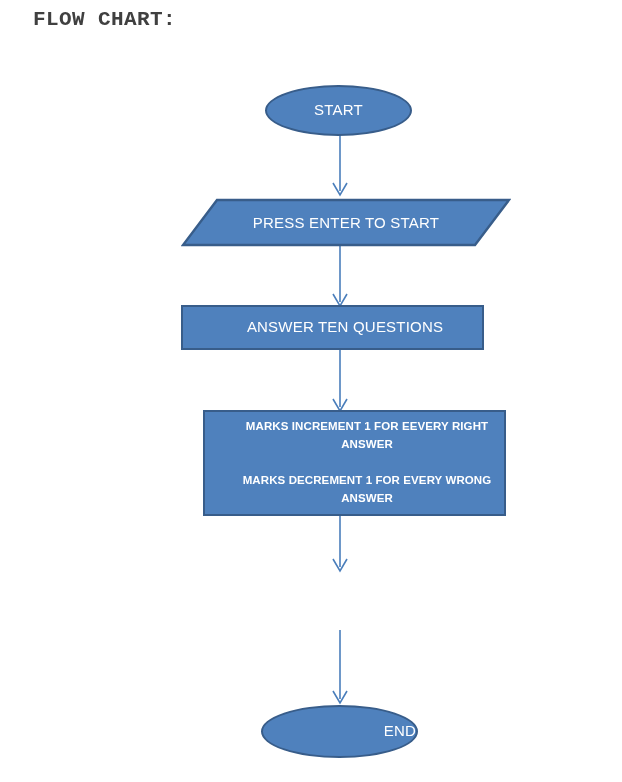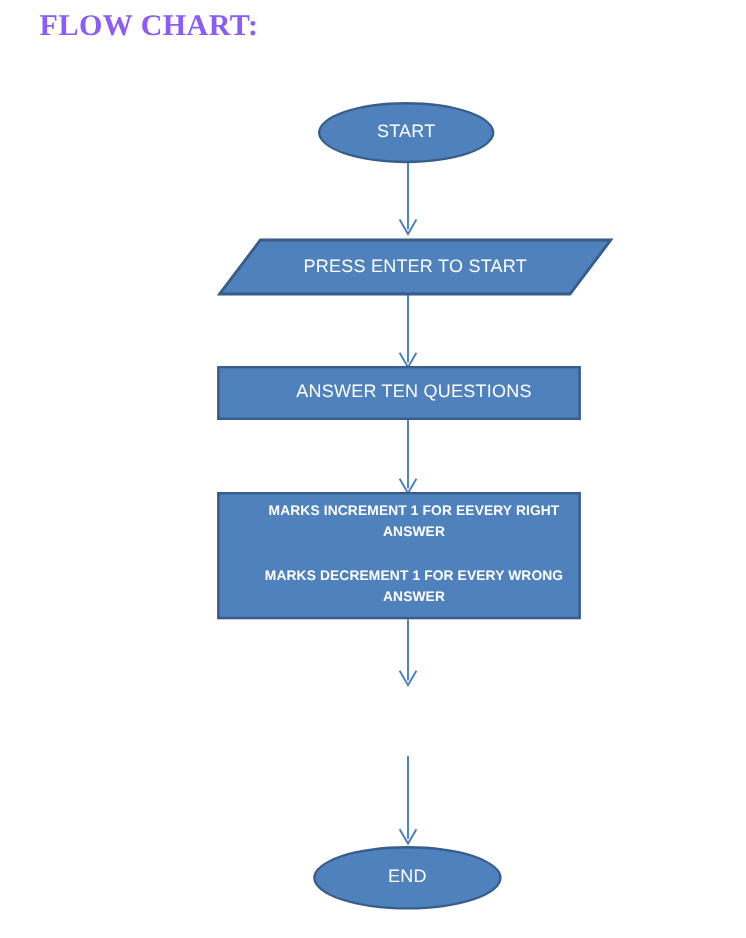--- a/index.html
+++ b/index.html
@@ -13,25 +13,25 @@
     height: 782px;
     position: relative;
     overflow: hidden;
     font-family: "Liberation Sans", sans-serif;
   }
 
   #page-title {
     position: absolute;
     left: 33px;
     top: 8px;
-    font-family: Liberation Serif, serif;
+    font-family: Liberation Mono, monospace;
     font-weight: bold;
-    font-size: 25px;
+    font-size: 21px;
     letter-spacing: 0.4px;
-    color: #8b5cf6;
+    color: #404040;
     white-space: nowrap;
   }
 
   #flow-canvas {
     position: absolute;
     left: 0;
     top: 0;
     width: 514px;
     height: 782px;
   }
@@ -65,20 +65,21 @@
   
   .node.process {
     font-size: 15px;
     letter-spacing: 0.2px;
     padding-left: 25px;
   }
   .node.process.dense {
     font-size: 11.5px;
     font-weight: bold;
     letter-spacing: 0.1px;
+    margin-left: 22px;
   }
   .node.process.dense .node-label {
     line-height: 1.55;
   }
 
   
   .data-shape {
     position: absolute;
   }
   .data-shape svg {
@@ -170,17 +171,17 @@
     <span class="node-label">ANSWER TEN QUESTIONS</span>
   </div>
 
   <div class="node process dense" style="left:181px; top:410px; width:303px; height:106px;">
     <span class="node-label">MARKS INCREMENT 1 FOR EEVERY RIGHT ANSWER
 
 MARKS DECREMENT 1 FOR EVERY WRONG ANSWER</span>
   </div>
 
 
-  <div class="node terminator" style="left:261px; top:705px; width:157px; height:53px;">
+  <div class="node terminator" style="left:261px; top:705px; width:157px; height:53px;text-align:right;">
     <span class="node-label">END</span>
   </div>
 
 </div>
 
 </body></html>

